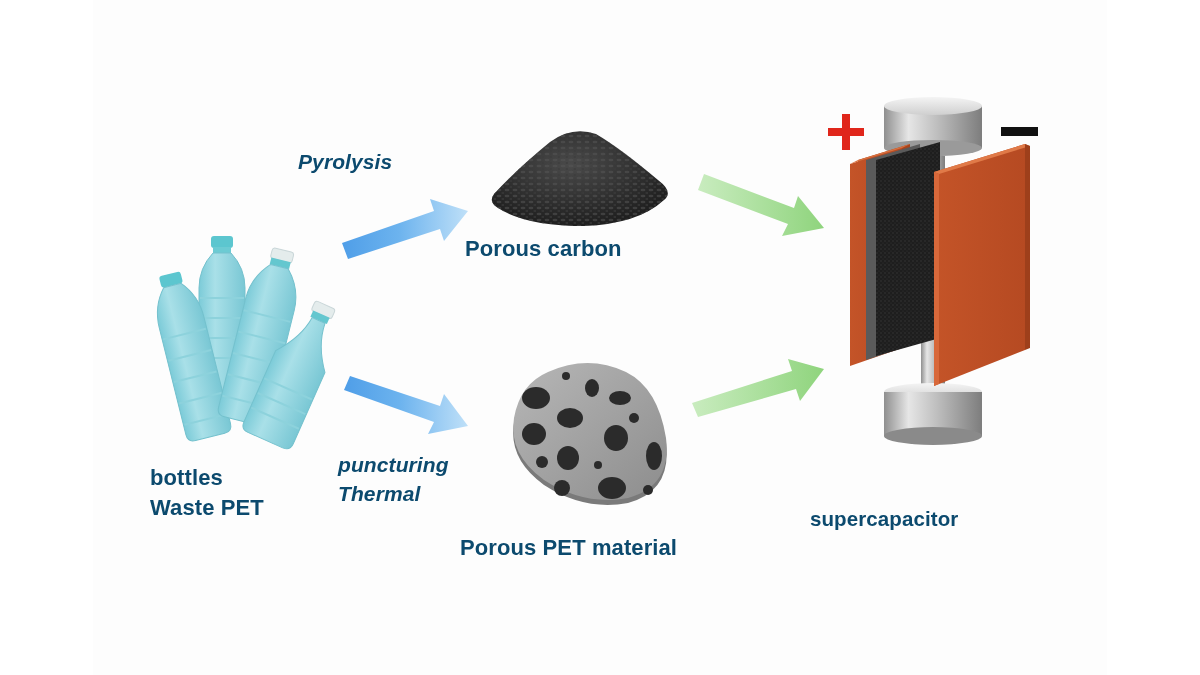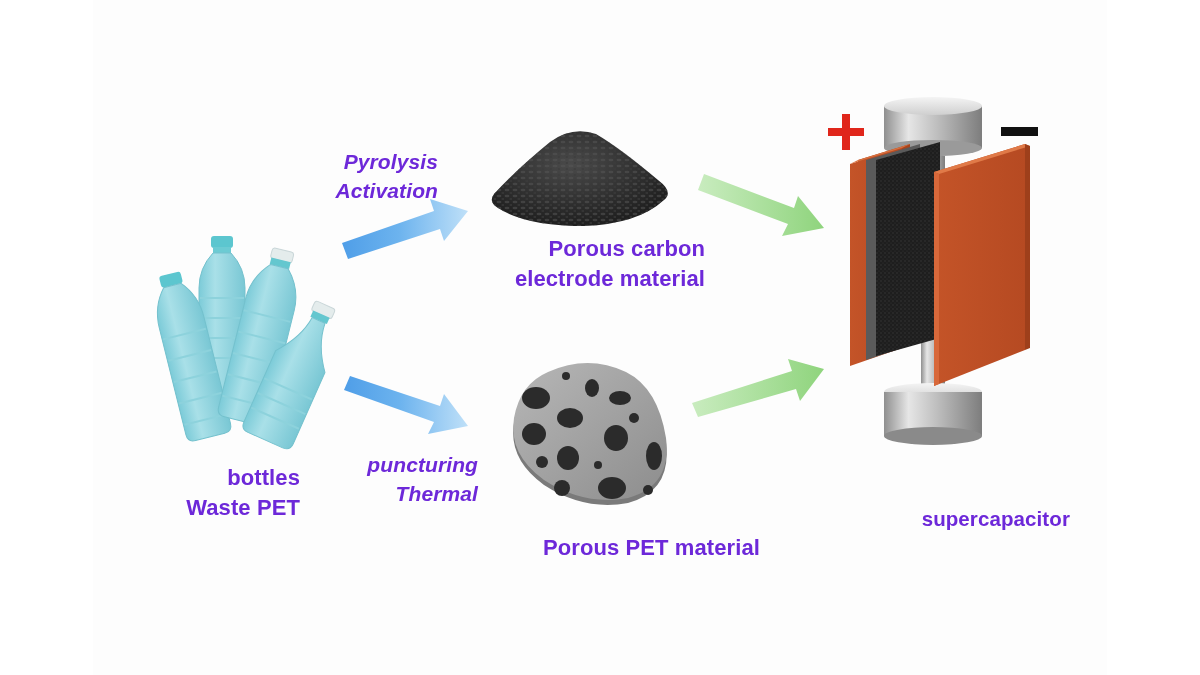--- a/index.html
+++ b/index.html
@@ -7,21 +7,21 @@
     width:1200px; height:675px; overflow:hidden; position:relative;
     background:#ffffff;
     font-family:"Liberation Sans", "DejaVu Sans", sans-serif;
   }
   .panel {
     position:absolute; left:93px; top:0; width:1014px; height:675px;
     background:#fdfdfd;
   }
   .abs { position:absolute; }
   .label {
-    position:absolute; color:#6d28d9; font-weight:bold; text-align:right;
+    position:absolute; color:#0c4a6e; font-weight:bold; text-align:left;
     font-size:22px; line-height:30px; letter-spacing:0.1px;
   }
   .label.italic { font-style:italic; font-size:21px; line-height:29px; }
   .label.small { font-size:20.5px; line-height:32px; }
   .line { display:block; white-space:nowrap; }
   svg { display:block; overflow:visible; }
 </style>
 </head>
 <body>
 
@@ -112,21 +112,20 @@
         <stop offset="0.45" stop-color="#6cb3ee"></stop>
         <stop offset="1" stop-color="#bfe0f8"></stop>
       </linearGradient>
     </defs>
     <polygon points="6,4 96,34 100,22 124,54 84,62 90,50 0,18" fill="url(#blueB)"></polygon>
   </svg>
 </div>
 
 <div class="label italic" style="left:298px; top:147px; width:140px;">
   <span class="line">Pyrolysis</span>
-  <span class="line">Activation</span>
 </div>
 <div class="label italic" style="left:338px; top:450px; width:140px;">
   <span class="line">puncturing</span>
   <span class="line">Thermal</span>
 </div>
 
 <div class="abs" style="left:488px; top:128px; width:190px; height:100px;">
   <svg width="190" height="100" viewBox="0 0 190 100">
     <defs>
       <radialGradient id="coal" cx="0.45" cy="0.35" r="0.8">
@@ -139,21 +138,20 @@
         <ellipse cx="3" cy="2" rx="2.4" ry="1.3" fill="#555" opacity="0.55"></ellipse>
         <ellipse cx="7" cy="5" rx="1.6" ry="1" fill="#3c3c3c" opacity="0.7"></ellipse>
       </pattern>
     </defs>
     <path d="M6 66 Q30 40 62 14 Q84 -2 108 6 Q132 20 170 52 Q186 64 176 72 Q150 96 96 98 Q38 98 10 80 Q0 74 6 66 Z" fill="url(#coal)"></path>
     <path d="M6 66 Q30 40 62 14 Q84 -2 108 6 Q132 20 170 52 Q186 64 176 72 Q150 96 96 98 Q38 98 10 80 Q0 74 6 66 Z" fill="url(#grain)"></path>
   </svg>
 </div>
 <div class="label" style="left:465px; top:234px; width:240px;">
   <span class="line">Porous carbon</span>
-  <span class="line">electrode material</span>
 </div>
 
 <div class="abs" style="left:508px; top:358px; width:170px; height:145px;">
   <svg width="170" height="145" viewBox="0 0 170 145">
     <defs>
       <linearGradient id="sepG" x1="0" x2="1" y1="0" y2="1">
         <stop offset="0" stop-color="#b7b7b7"></stop>
         <stop offset="1" stop-color="#8d8d8d"></stop>
       </linearGradient>
     </defs>

